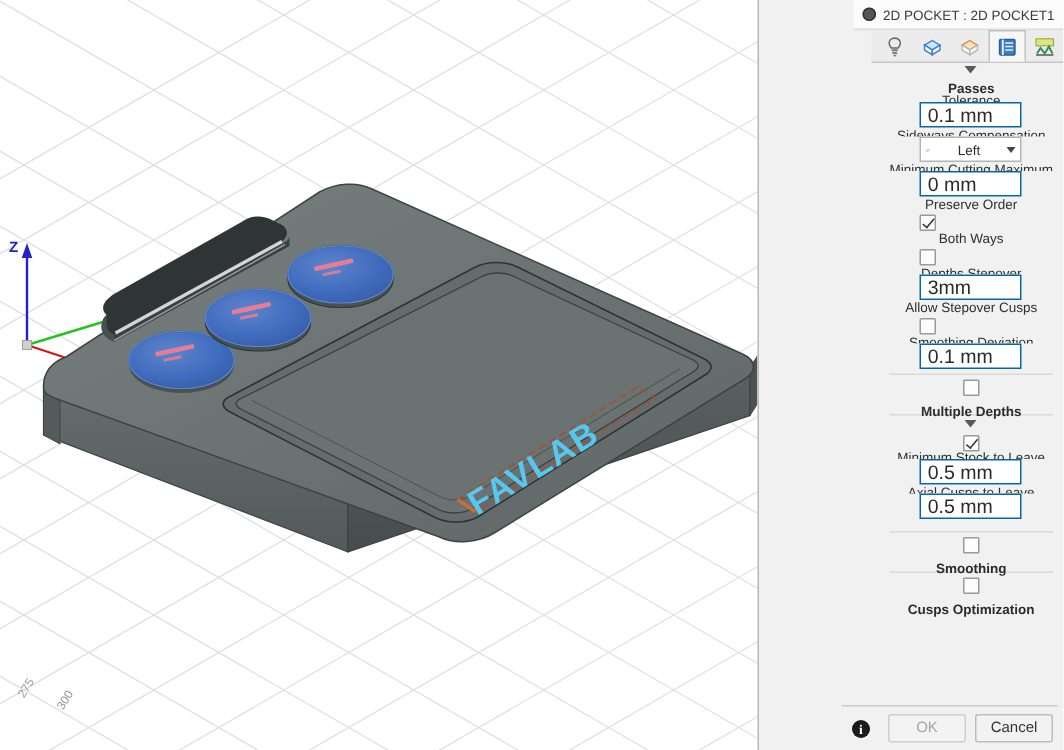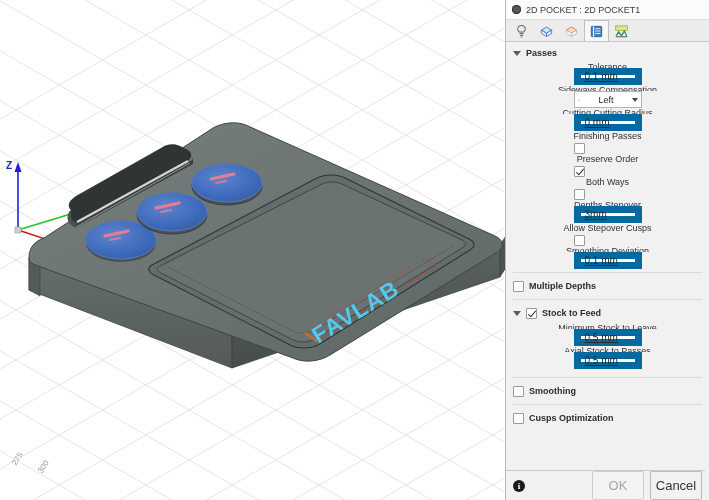--- a/index.html
+++ b/index.html
@@ -36,20 +36,21 @@
 
   
   #panel {
     width: 204px; height: 500px;
     background: #f1f1f1;
     border-left: 1px solid #b9b9b9;
     display: flex; flex-direction: column;
     font-size: 9px;
     color: #2c2c2c;
     position: relative;
+    align-items: flex-end;
   }
   #panel-title {
     height: 20px;
     display: flex; align-items: center;
     gap: 5px;
     padding: 0 6px;
     background: #fbfbfb;
     border-bottom: 1px solid #dcdcdc;
     font-size: 9px;
     color: #3b3b3b;
@@ -85,20 +86,21 @@
     padding-top: 2px;
   }
   .section-header {
     display: flex; align-items: center;
     gap: 5px;
     height: 18px;
     padding: 0 7px;
     font-size: 9px;
     font-weight: bold;
     color: #2c2c2c;
+    flex-direction: column;
   }
   .tri {
     width: 0; height: 0;
     border-left: 4px solid transparent;
     border-right: 4px solid transparent;
     border-top: 5px solid #5a5a5a;
     flex: 0 0 auto;
   }
   .row {
     display: flex; align-items: center;
@@ -111,26 +113,25 @@
     font-size: 9px;
     color: #2f2f2f;
     white-space: nowrap;
     overflow: hidden;
     text-overflow: clip;
   }
   .row .ctl { flex: 0 0 auto; }
   .txtbox {
     width: 68px; height: 17px;
     background: #ffffff;
-    border: 7px solid #0369a1;
-    font-size: 10px;
+    border: 1px solid #0369a1;
+    font-size: 13px;
     color: #2a2a2a;
     display: flex; align-items: center;
     padding: 0 4px;
-    text-decoration: underline;
   }
   .combo {
     width: 68px; height: 17px;
     background: #ffffff;
     border: 1px solid #b4b4b4;
     display: flex; align-items: center;
     gap: 18px;
     padding: 0 3px;
     font-size: 9px;
     color: #2a2a2a;
@@ -177,25 +178,25 @@
     border-radius: 50%;
     background: #1b1b1b;
     color: #fff;
     font-size: 9px; font-weight: bold;
     display: flex; align-items: center; justify-content: center;
     font-family: "Liberation Serif", serif;
     flex: 0 0 auto;
   }
   .footer-spacer { flex: 1 1 auto; }
   .btn {
-    width: 52px; height: 29px;
+    width: 52px; height: 19px;
     border: 1px solid #bdbdbd;
     background: #f2f2f2;
     border-radius: 2px;
-    font-size: 13px;
+    font-size: 10px;
     display: flex; align-items: center; justify-content: center;
     color: #333;
   }
   .btn.disabled { color: #a5a5a5; border-color: #cfcfcf; background: #f3f3f3; }
   #panel-scroll-track {
     position: absolute;
     right: 0; top: 42px;
     width: 4px; height: 430px;
     background: #f1f1f1;
   }
@@ -446,30 +447,24 @@
           <svg width="12" height="12" viewBox="0 0 14 14">
             <circle cx="5" cy="9" r="3.6" fill="none" stroke="#4a8fd0" stroke-width="1.2"></circle>
             <path d="M8.4 11.2 L12.4 2.2" stroke="#4a8fd0" stroke-width="1.2" fill="none"></path>
           </svg>
           <span class="cv">Left</span>
           <span class="caret"></span>
         </span>
       </div>
 
       <div class="row">
-        <span class="lbl">Cutting Cutting Radius</span>
+        <span class="lbl">Minimum Cutting Maximum</span>
         <span class="ctl txtbox">0 mm</span>
       </div>
 
-      <div class="row">
-        <span class="lbl">Finishing Passes</span>
-        <span class="ctl cbox-wrap">
-            <span class="cbox"></span>
-          </span>
-      </div>
 
       <div class="row">
         <span class="lbl">Preserve Order</span>
         <span class="ctl cbox-wrap">
             <span class="cbox checked"></span>
           </span>
       </div>
 
       <div class="row">
         <span class="lbl">Both Ways</span>
@@ -510,21 +505,21 @@
         <span class="cbox checked"></span>
         <span>Stock to Feed</span>
       </div>
 
       <div class="row">
         <span class="lbl">Minimum Stock to Leave</span>
         <span class="ctl txtbox">0.5 mm</span>
       </div>
 
       <div class="row">
-        <span class="lbl">Axial Stock to Passes</span>
+        <span class="lbl">Axial Cusps to Leave</span>
         <span class="ctl txtbox">0.5 mm</span>
       </div>
 
       <div class="divider" style="margin-top:8px;"></div>
 
       <div class="section-header" style="height:20px;">
         <span class="cbox"></span>
         <span>Smoothing</span>
       </div>
 

